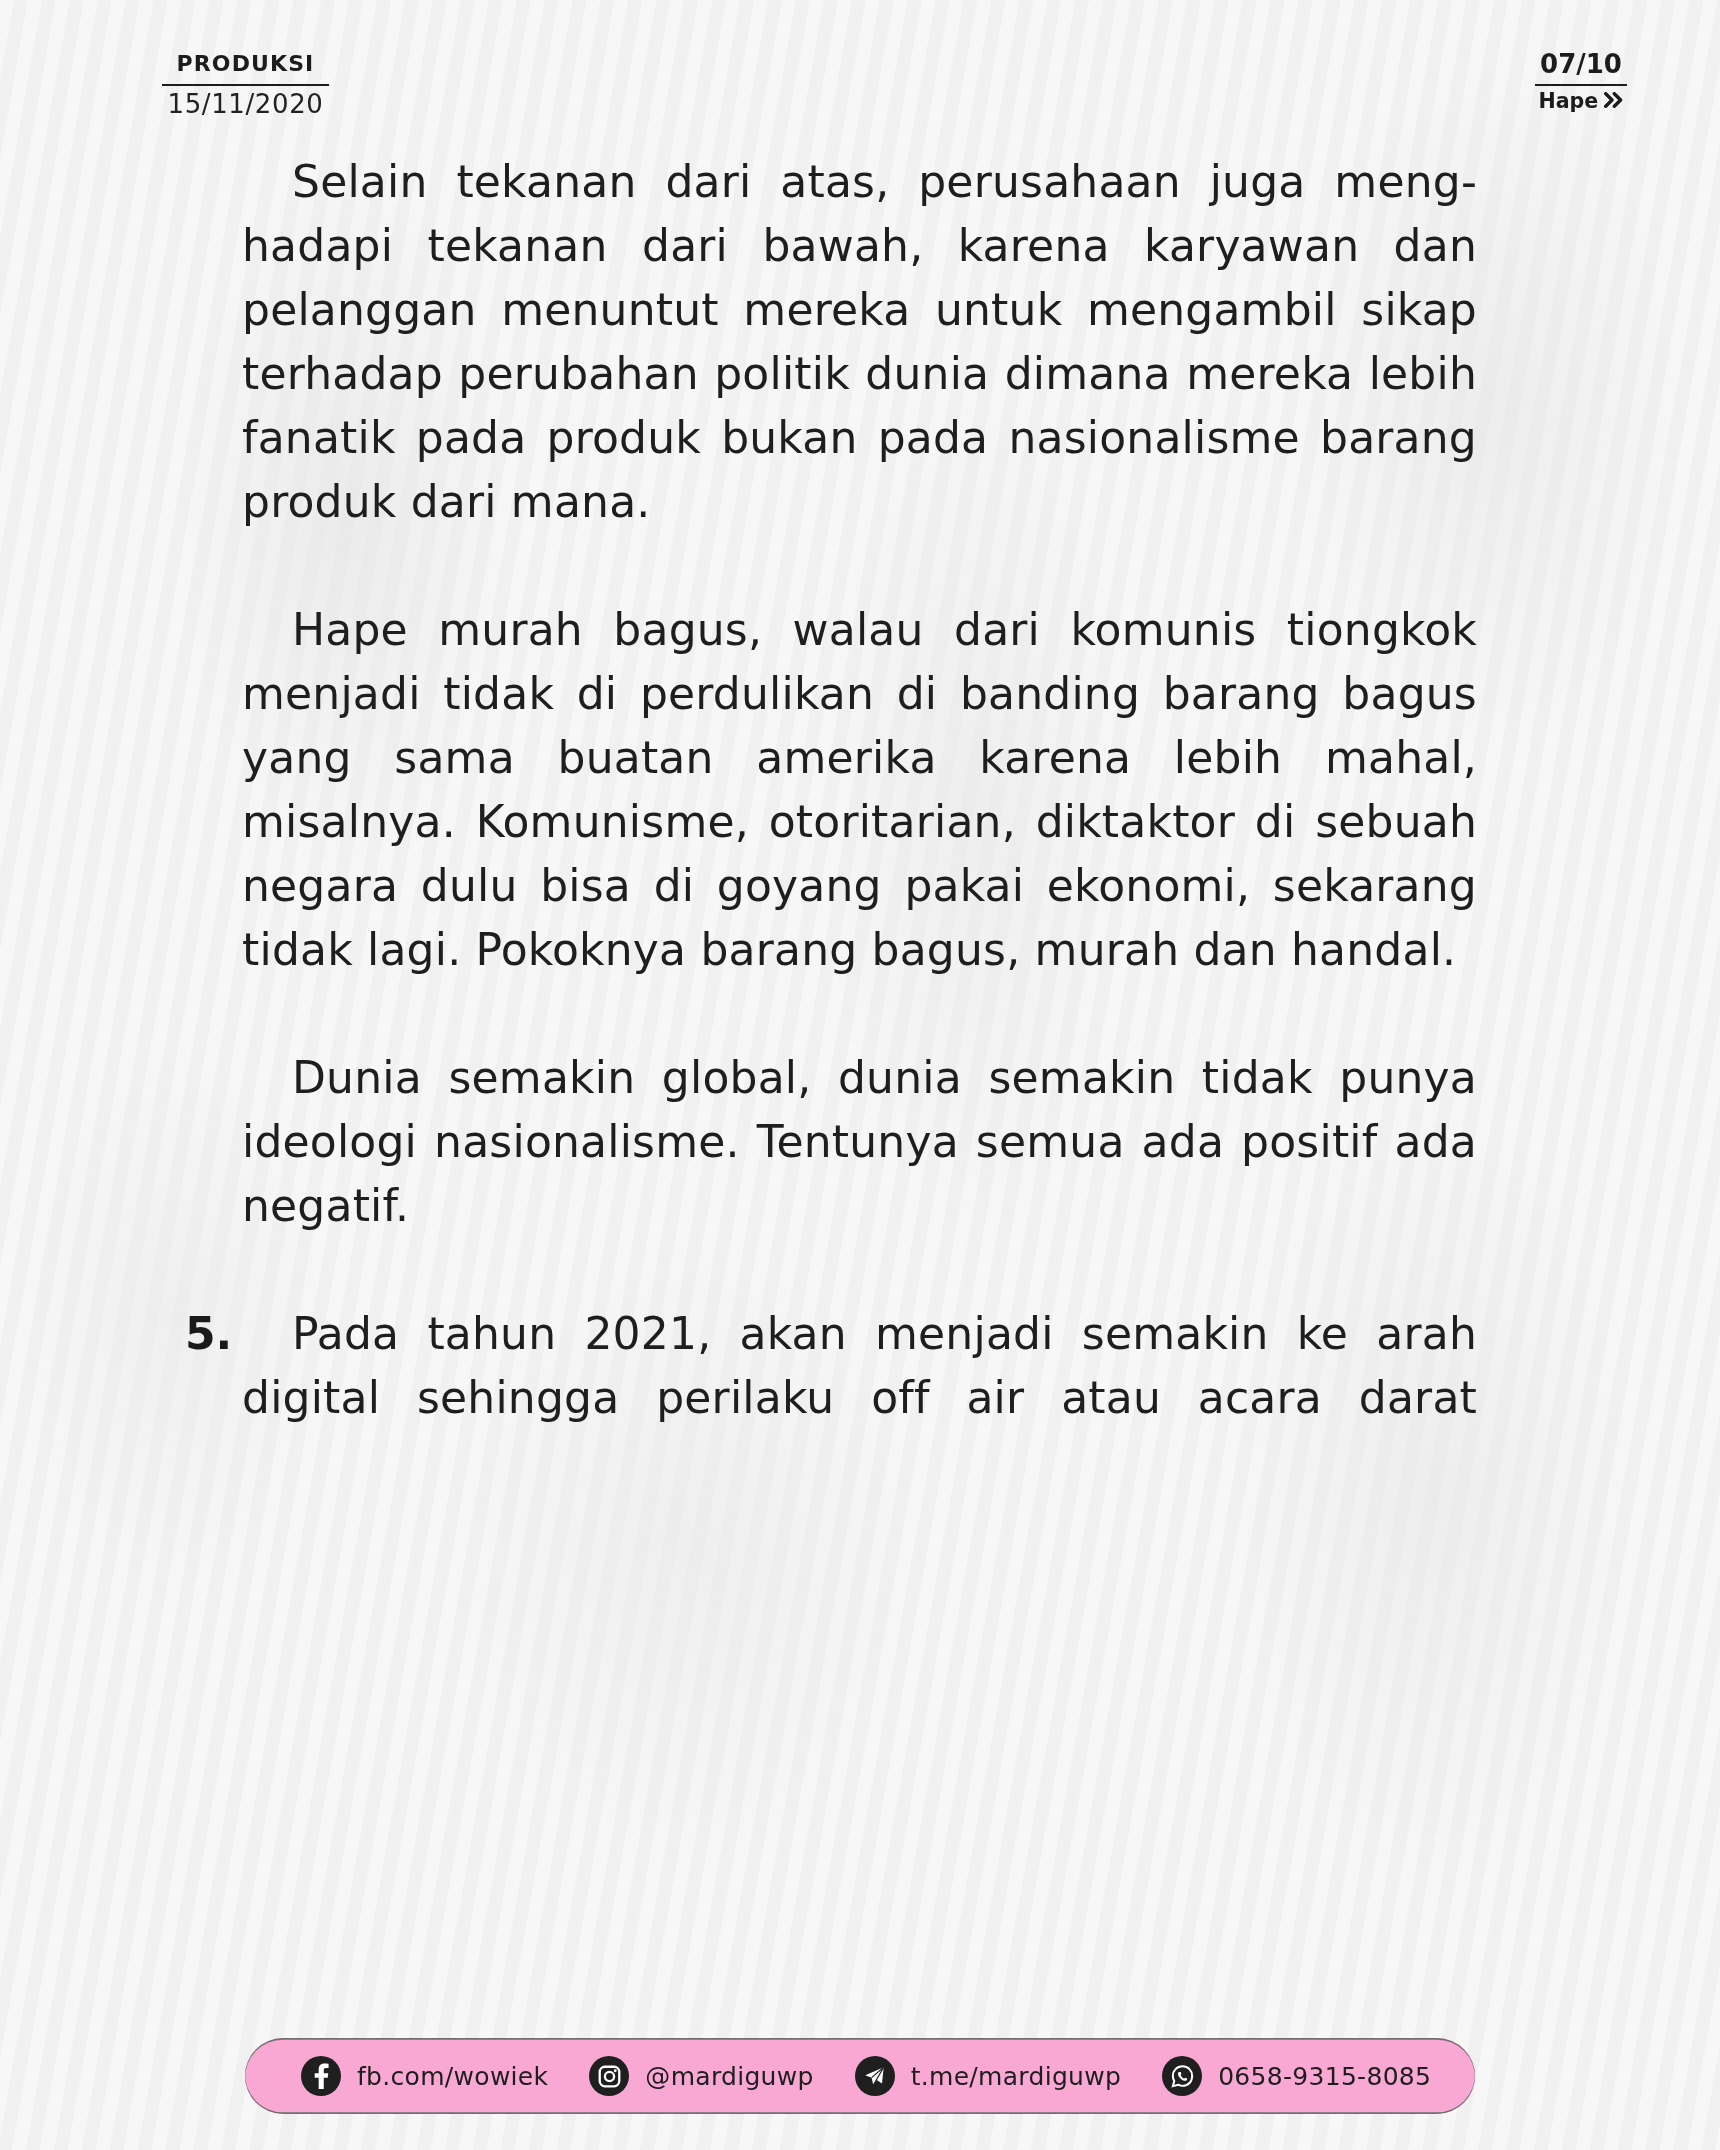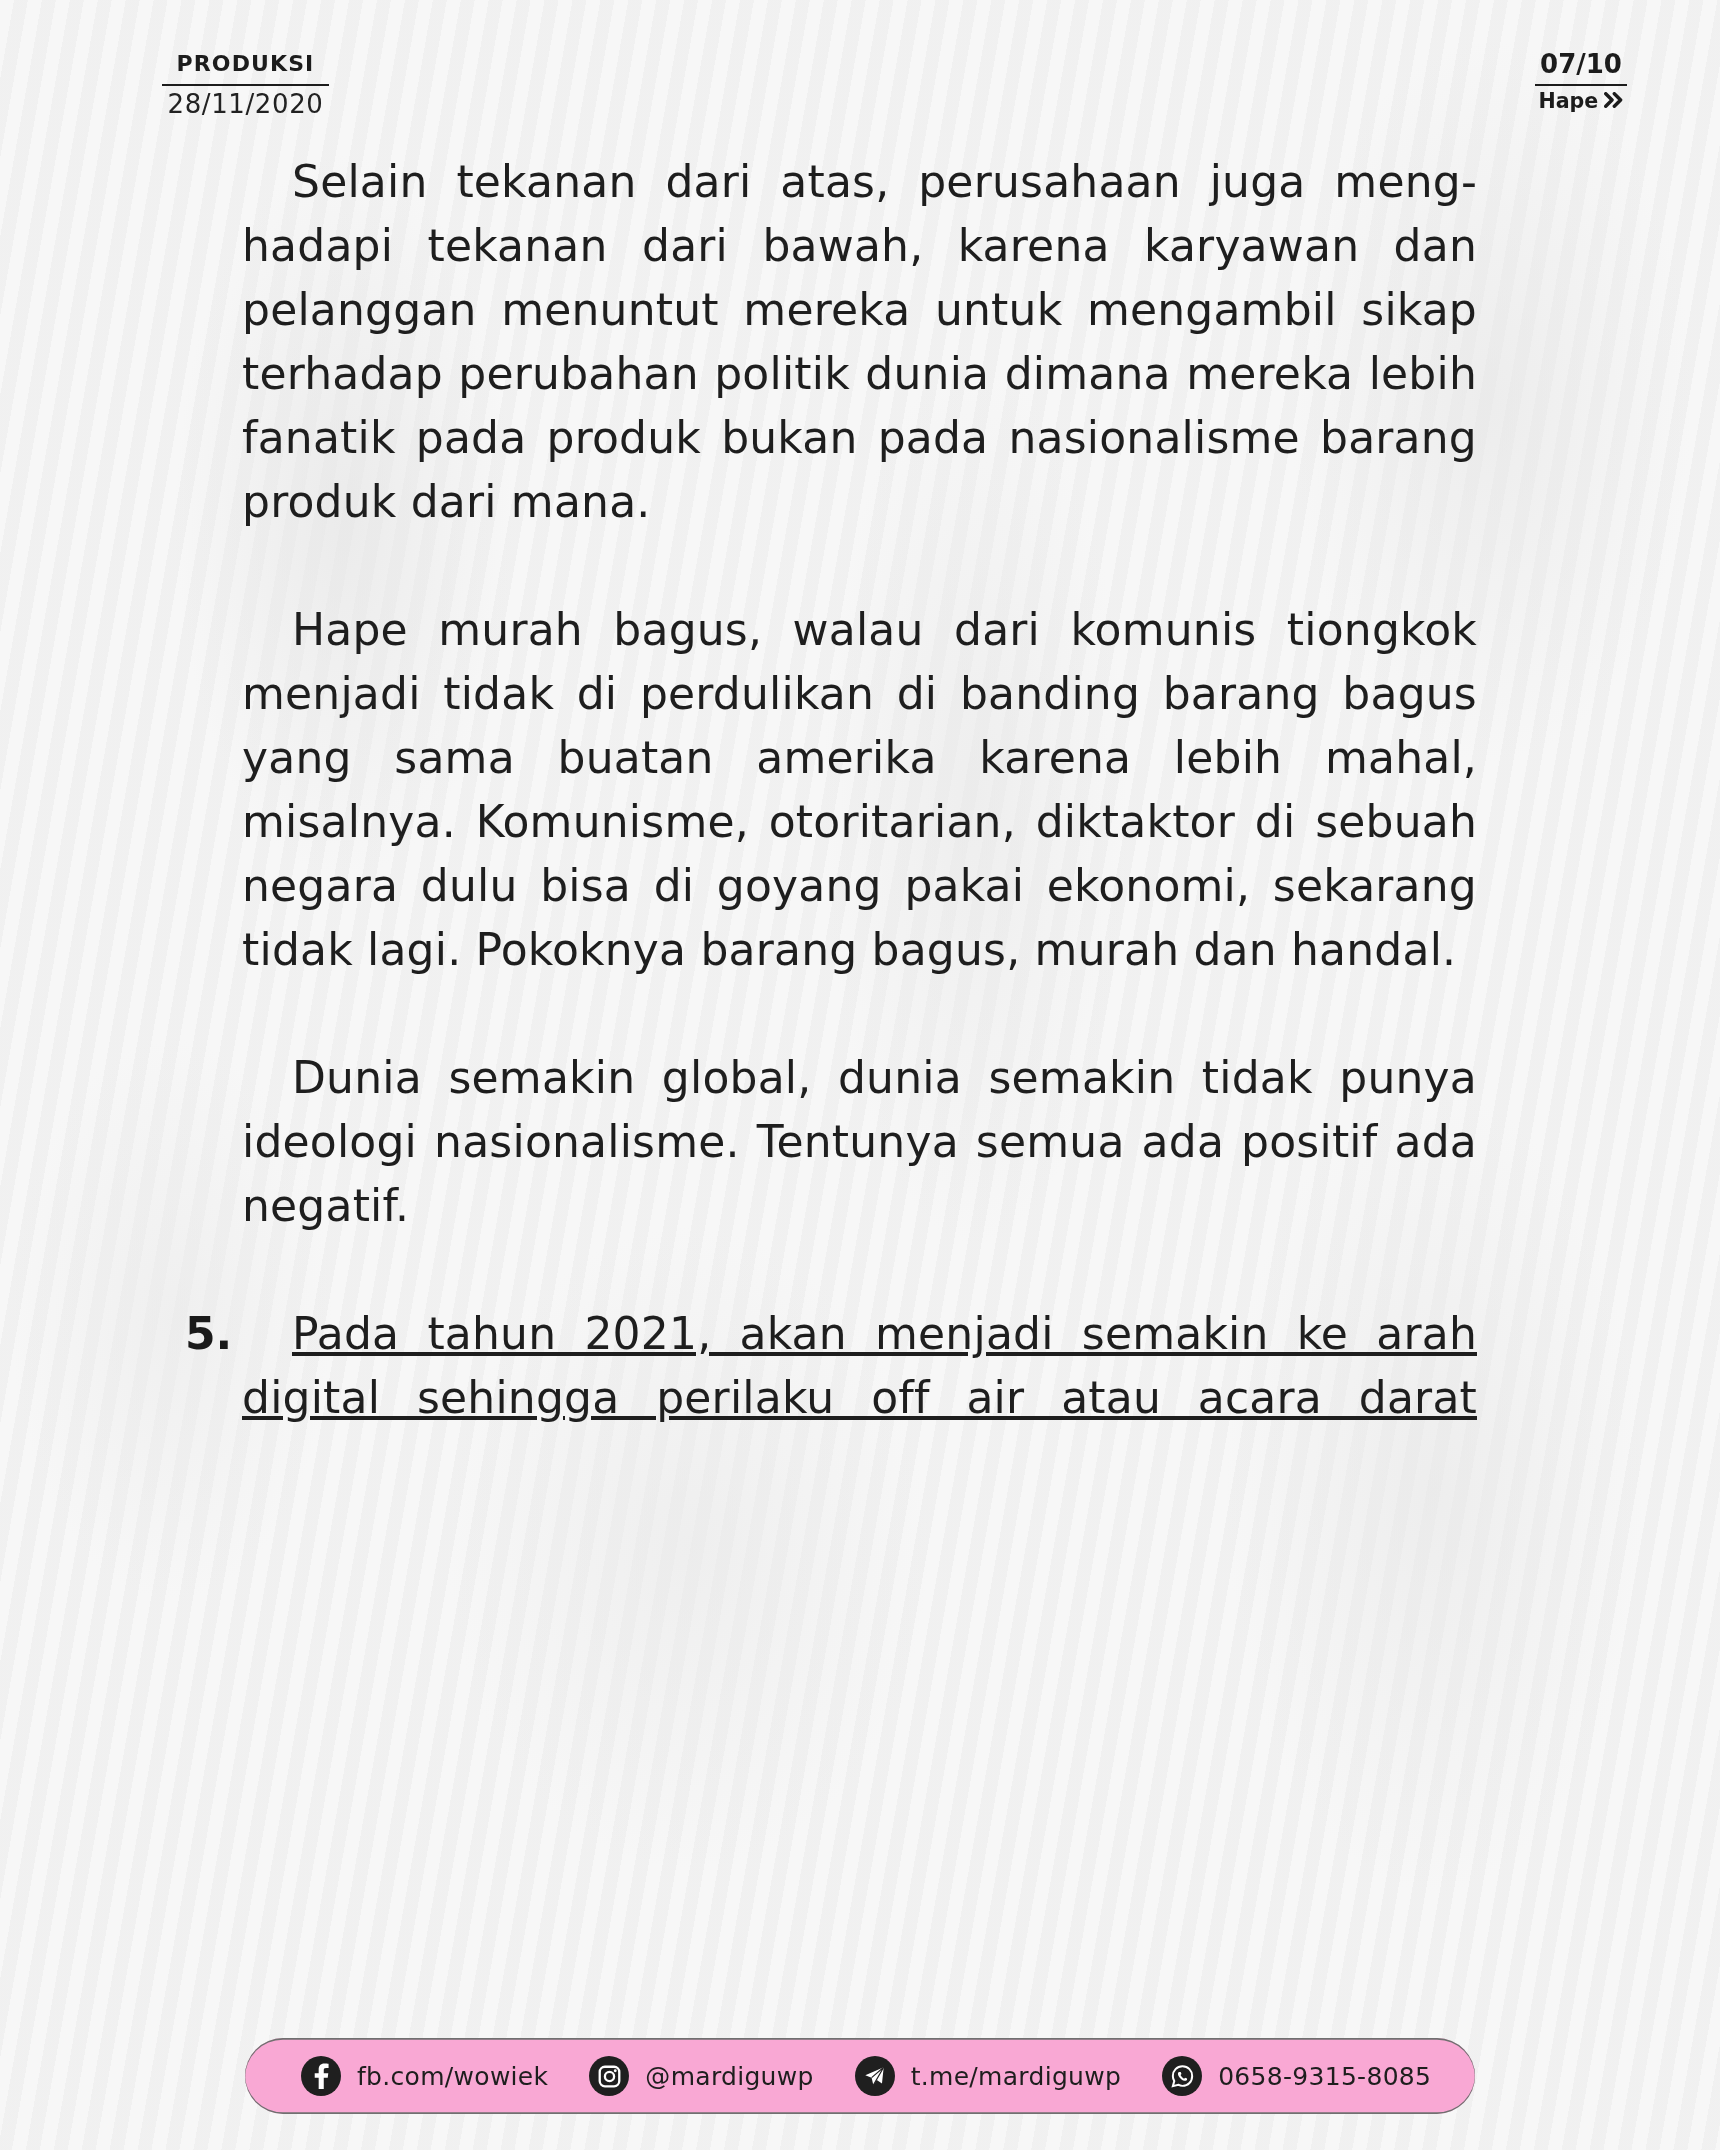--- a/index.html
+++ b/index.html
@@ -120,21 +120,21 @@
     }
   </style>
 </head>
 <body>
 
 <div class="bg"></div>
 
 <div class="hdr-left">
   <div class="label">PRODUKSI</div>
   <div class="rule"></div>
-  <div class="date">28/11/2020</div>
+  <div class="date">15/11/2020</div>
 </div>
 
 <div class="hdr-right">
   <div class="page">07/10</div>
   <div class="rule"></div>
   <div class="next">
     <span>Hape</span>
     <span>
       <svg width="19.5" height="16" viewBox="0 0 34 28">
         <path d="M3 3 L14 14 L3 25" fill="none" stroke="#1c1c1c" stroke-width="6" stroke-linecap="round" stroke-linejoin="round"></path>
@@ -146,21 +146,21 @@
 
 <div class="content">
   <p class="para">Selain tekanan dari atas, perusahaan juga meng-hadapi tekanan dari bawah, karena karyawan dan pelanggan menuntut mereka untuk mengambil sikap terhadap perubahan politik dunia dimana mereka lebih fanatik pada produk bukan pada nasionalisme barang produk dari mana.</p>
   <p class="para">Hape murah bagus, walau dari komunis tiongkok menjadi tidak di perdulikan di banding barang bagus yang sama buatan amerika karena lebih mahal, misalnya. Komunisme, otoritarian, diktaktor di sebuah negara dulu bisa di goyang pakai ekonomi, sekarang tidak lagi. Pokoknya barang bagus, murah dan handal.</p>
   <p class="para">Dunia semakin global, dunia semakin tidak punya ideologi nasionalisme. Tentunya semua ada positif ada negatif.</p>
 
   <div class="heading">
     <span class="num">5.</span>
   </div>
 
-  <p class="para" style="margin-bottom:0;text-align-last:justify;text-decoration:underline;">Pada tahun 2021, akan menjadi semakin ke arah digital sehingga perilaku off air atau acara darat</p>
+  <p class="para" style="margin-bottom:0;text-align-last:justify;">Pada tahun 2021, akan menjadi semakin ke arah digital sehingga perilaku off air atau acara darat</p>
 </div>
 
 <div class="footer">
   <div class="contact">
     <span class="ico">
       <svg width="17" height="26" viewBox="0 0 30 46">
         <path d="M19 46 V26 H26 L27 18 H19 V13 C19 10.5 20 9 23 9 H27.5 V1.5 C26 1.2 23 1 20 1 C13.5 1 10 5 10 11.5 V18 H3 V26 H10 V46 Z" fill="#ffffff"></path>
       </svg>
     </span>
     <span class="txt">fb.com/wowiek</span>

